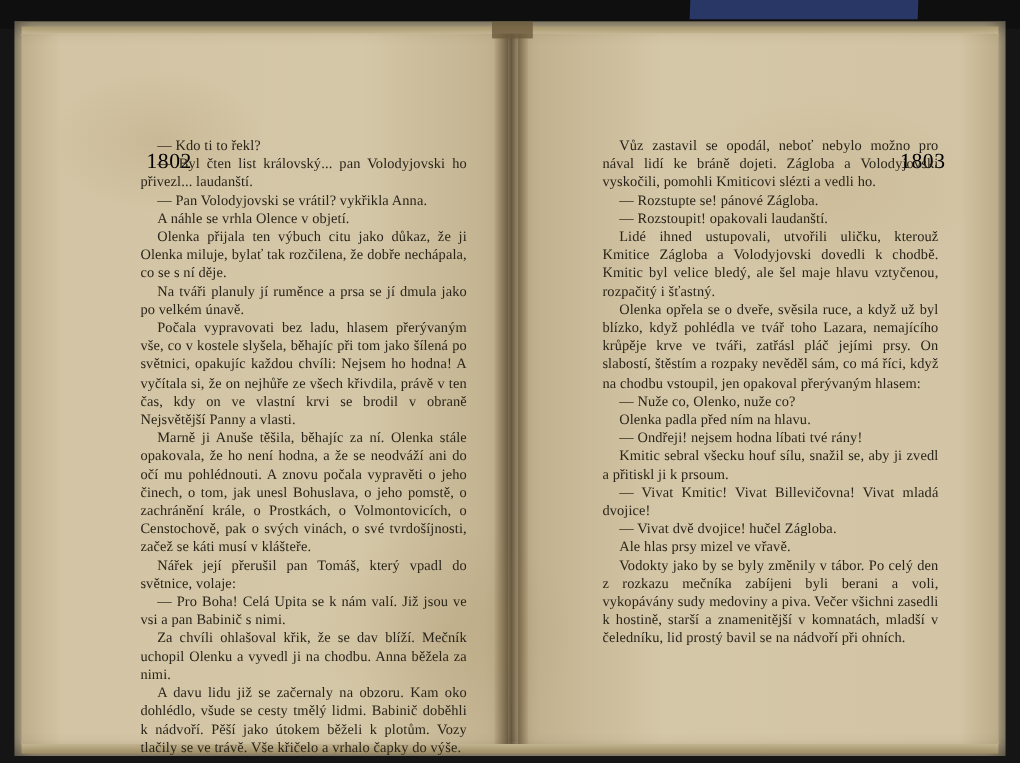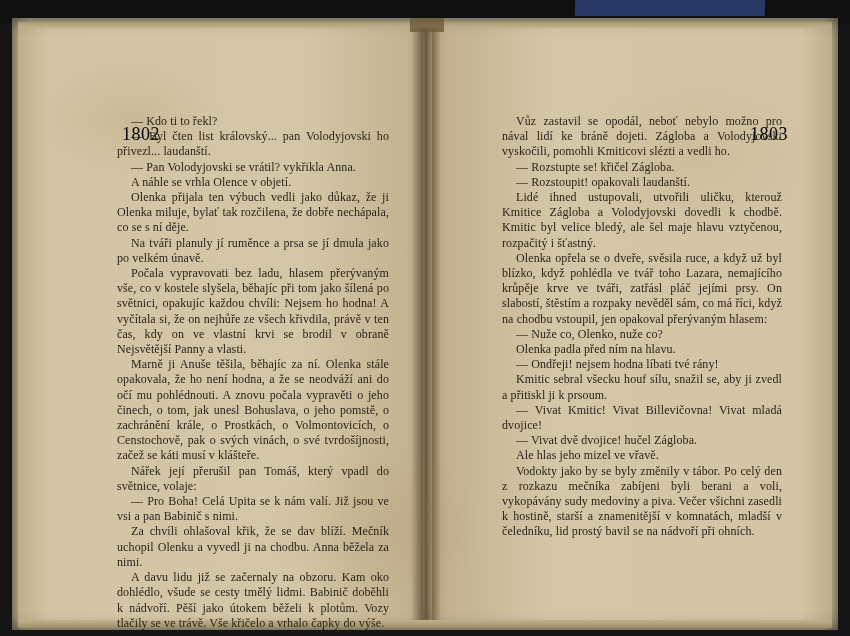--- a/index.html
+++ b/index.html
@@ -154,39 +154,39 @@
     <div class="stain c"></div>
 
     <div class="folio left">1802</div>
     <div class="folio right">1803</div>
 
     <div class="col left">
       <p class="par">— Kdo ti to řekl?</p>
       <p class="par">— Byl čten list královský... pan Volodyjovski ho přivezl... laudanští.</p>
       <p class="par">— Pan Volodyjovski se vrátil? vykřikla Anna.</p>
       <p class="par">A náhle se vrhla Olence v objetí.</p>
-      <p class="par">Olenka přijala ten výbuch vedli jako důkaz, že ji Olenka miluje, bylať tak rozčilena, že dobře nechápala, co se s ní děje.</p>
+      <p class="par">Olenka přijala ten výbuch citu jako důkaz, že ji Olenka miluje, bylať tak rozčilena, že dobře nechápala, co se s ní děje.</p>
       <p class="par">Na tváři planuly jí ruměnce a prsa se jí dmula jako po velkém únavě.</p>
       <p class="par">Počala vypravovati bez ladu, hlasem přerývaným vše, co v kostele slyšela, běhajíc při tom jako šílená po světnici, opakujíc každou chvíli: Nejsem ho hodna! A vyčítala si, že on nejhůře ze všech křivdila, právě v ten čas, kdy on ve vlastní krvi se brodil v obraně Nejsvětější Panny a vlasti.</p>
       <p class="par">Marně ji Anuše těšila, běhajíc za ní. Olenka stále opakovala, že ho není hodna, a že se neodváží ani do očí mu pohlédnouti. A znovu počala vypravěti o jeho činech, o tom, jak unesl Bohuslava, o jeho pomstě, o zachránění krále, o Prostkách, o Volmontovicích, o Censtochově, pak o svých vinách, o své tvrdošíjnosti, začež se káti musí v klášteře.</p>
       <p class="par">Nářek její přerušil pan Tomáš, který vpadl do světnice, volaje:</p>
       <p class="par">— Pro Boha! Celá Upita se k nám valí. Již jsou ve vsi a pan Babinič s nimi.</p>
       <p class="par">Za chvíli ohlašoval křik, že se dav blíží. Mečník uchopil Olenku a vyvedl ji na chodbu. Anna běžela za nimi.</p>
       <p class="par">A davu lidu již se začernaly na obzoru. Kam oko dohlédlo, všude se cesty tmělý lidmi. Babinič doběhli k nádvoří. Pěší jako útokem běželi k plotům. Vozy tlačily se ve trávě. Vše křičelo a vrhalo čapky do výše.</p>
     </div>
 
     <div class="col right">
       <p class="par">Vůz zastavil se opodál, neboť nebylo možno pro nával lidí ke bráně dojeti. Zágloba a Volodyjovski vyskočili, pomohli Kmiticovi slézti a vedli ho.</p>
-      <p class="par">— Rozstupte se! křičel Zágloba.</p>
+      <p class="par">— Rozstupte se! pánové Zágloba.</p>
       <p class="par">— Rozstoupit! opakovali laudanští.</p>
       <p class="par">Lidé ihned ustupovali, utvořili uličku, kterouž Kmitice Zágloba a Volodyjovski dovedli k chodbě. Kmitic byl velice bledý, ale šel maje hlavu vztyčenou, rozpačitý i šťastný.</p>
       <p class="par">Olenka opřela se o dveře, svěsila ruce, a když už byl blízko, když pohlédla ve tvář toho Lazara, nemajícího krůpěje krve ve tváři, zatřásl pláč jejími prsy. On slabostí, štěstím a rozpaky nevěděl sám, co má říci, když na chodbu vstoupil, jen opakoval přerývaným hlasem:</p>
       <p class="par">— Nuže co, Olenko, nuže co?</p>
       <p class="par">Olenka padla před ním na hlavu.</p>
       <p class="par">— Ondřeji! nejsem hodna líbati tvé rány!</p>
       <p class="par">Kmitic sebral všecku houf sílu, snažil se, aby ji zvedl a přitiskl ji k prsoum.</p>
       <p class="par">— Vivat Kmitic! Vivat Billevičovna! Vivat mladá dvojice!</p>
       <p class="par">— Vivat dvě dvojice! hučel Zágloba.</p>
-      <p class="par">Ale hlas jeho mizel ve vřavě.</p>
+      <p class="par">Ale hlas prsy mizel ve vřavě.</p>
       <p class="par">Vodokty jako by se byly změnily v tábor. Po celý den z rozkazu mečníka zabíjeni byli berani a voli, vykopávány sudy medoviny a piva. Večer všichni zasedli k hostině, starší a znamenitější v komnatách, mladší v čeledníku, lid prostý bavil se na nádvoří při ohních.</p>
     </div>
   </div>
 </div>
 
 </body></html>

